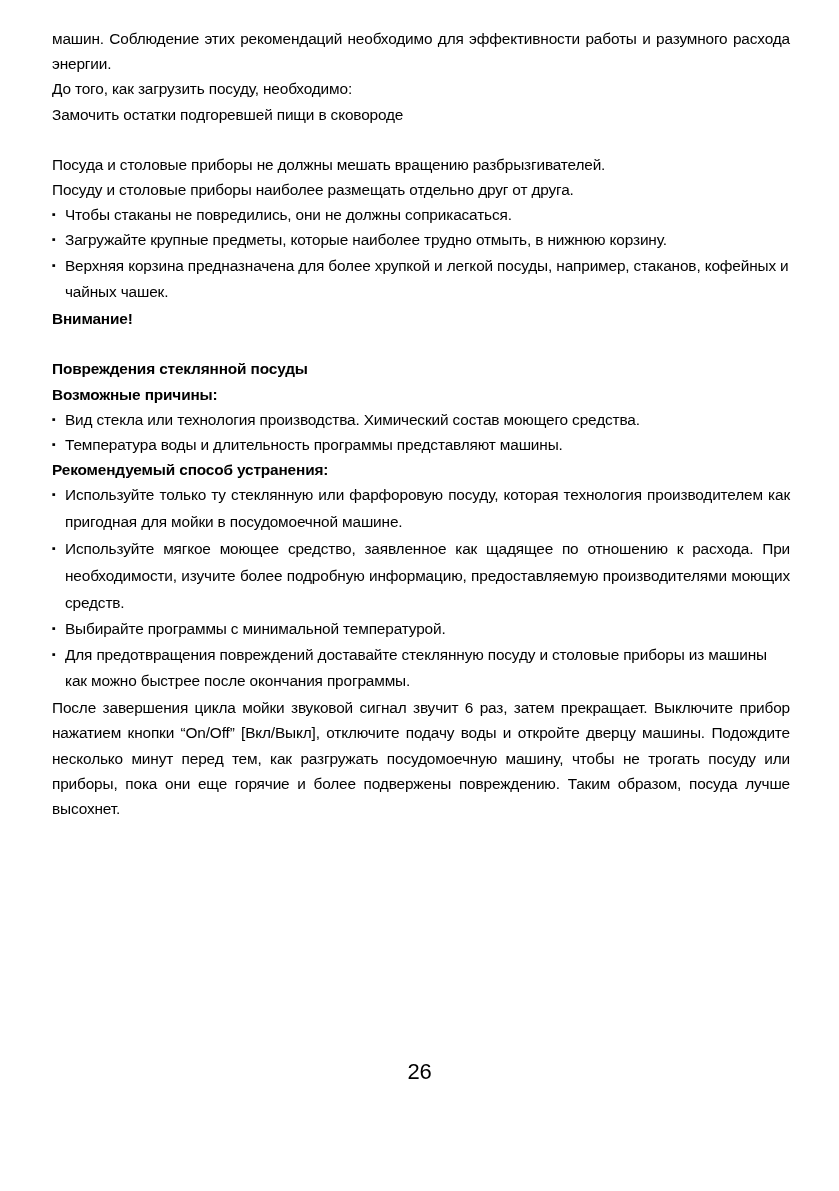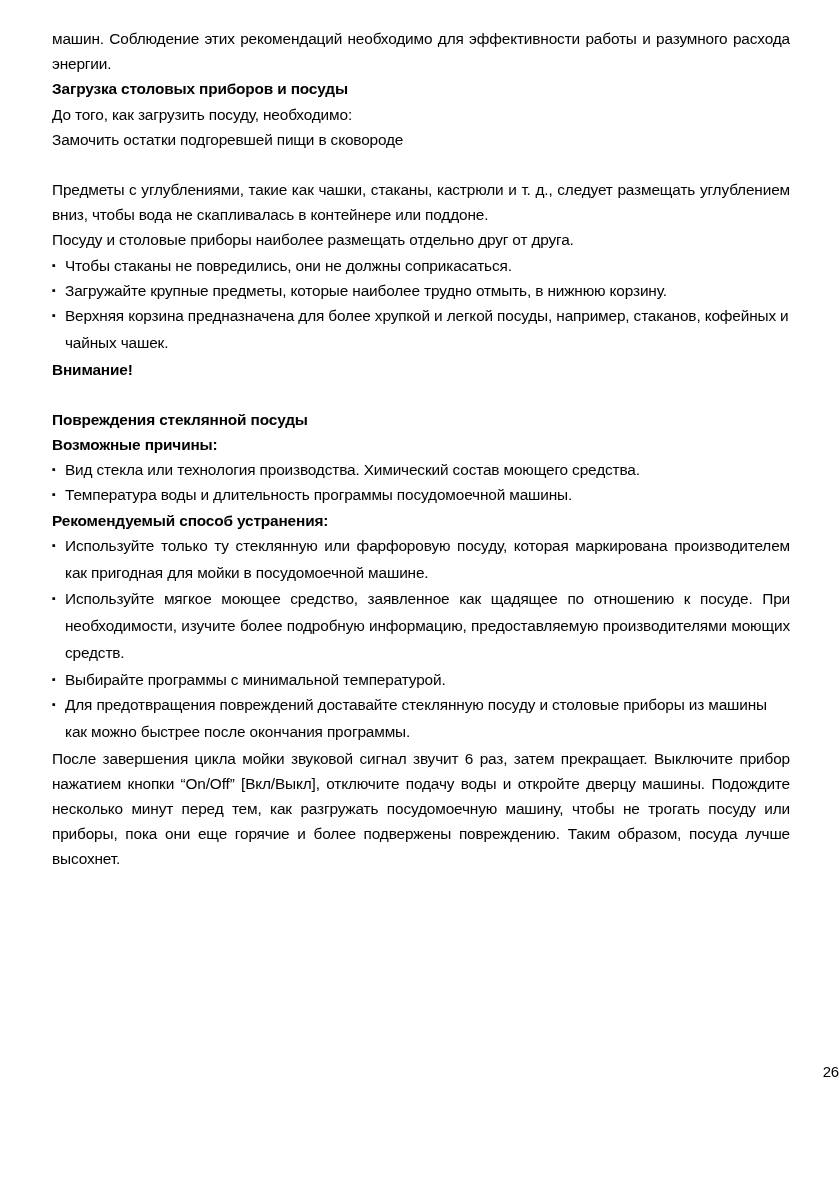--- a/index.html
+++ b/index.html
@@ -79,41 +79,40 @@
     display: block;
   }
   .bullet.spaced {
     line-height: 26.8px;
   }
   .page-number {
     position: absolute;
     left: 0;
     right: 0;
     top: 1062px;
-    text-align: right;
-    font-size: 15px;
+    text-align: center;
+    font-size: 22px;
     line-height: 20px;
     letter-spacing: -0.2px;
   }
 </style>
 </head>
 <body>
 
 <div class="page">
   <div class="content">
 
     <p class="para">машин. Соблюдение этих рекомендаций необходимо для эффективности работы и разумного расхода энергии.</p>
 
-    <p class="line head">Загрузка столовых приборов и посуды</p>
     <p class="line">До того, как загрузить посуду, необходимо:</p>
     <p class="line">Замочить остатки подгоревшей пищи в сковороде</p>
 
     <div class="blank"></div>
 
-    <p class="para">Предметы с углублениями, такие как чашки, стаканы, кастрюли и т. д., следует размещать углублением вниз, чтобы вода не скапливалась в контейнере или поддоне.</p>
+    <p class="line">Посуда и столовые приборы не должны мешать вращению разбрызгивателей.</p>
     <p class="line">Посуду и столовые приборы наиболее размещать отдельно друг от друга.</p>
 
     <ul class="bullet-list">
       <li class="bullet">
         <span class="marker">▪</span>
         <span class="btext">Чтобы стаканы не повредились, они не должны соприкасаться.</span>
       </li>
       <li class="bullet">
         <span class="marker">▪</span>
         <span class="btext">Загружайте крупные предметы, которые наиболее трудно отмыть, в нижнюю корзину.</span>
@@ -131,34 +130,34 @@
     <p class="line head">Повреждения стеклянной посуды</p>
     <p class="line head">Возможные причины:</p>
 
     <ul class="bullet-list">
       <li class="bullet">
         <span class="marker">▪</span>
         <span class="btext">Вид стекла или технология производства. Химический состав моющего средства.</span>
       </li>
       <li class="bullet">
         <span class="marker">▪</span>
-        <span class="btext">Температура воды и длительность программы посудомоечной машины.</span>
+        <span class="btext">Температура воды и длительность программы представляют машины.</span>
       </li>
     </ul>
 
     <p class="line head">Рекомендуемый способ устранения:</p>
 
     <ul class="bullet-list">
       <li class="bullet justified spaced">
         <span class="marker">▪</span>
-        <span class="btext">Используйте только ту стеклянную или фарфоровую посуду, которая маркирована производителем как пригодная для мойки в посудомоечной машине.</span>
+        <span class="btext">Используйте только ту стеклянную или фарфоровую посуду, которая технология производителем как пригодная для мойки в посудомоечной машине.</span>
       </li>
       <li class="bullet justified spaced">
         <span class="marker">▪</span>
-        <span class="btext">Используйте мягкое моющее средство, заявленное как щадящее по отношению к посуде. При необходимости, изучите более подробную информацию, предоставляемую производителями моющих средств.</span>
+        <span class="btext">Используйте мягкое моющее средство, заявленное как щадящее по отношению к расхода. При необходимости, изучите более подробную информацию, предоставляемую производителями моющих средств.</span>
       </li>
       <li class="bullet">
         <span class="marker">▪</span>
         <span class="btext">Выбирайте программы с минимальной температурой.</span>
       </li>
       <li class="bullet spaced">
         <span class="marker">▪</span>
         <span class="btext">Для предотвращения повреждений доставайте стеклянную посуду и столовые приборы из машины как можно быстрее после окончания программы.</span>
       </li>
     </ul>

